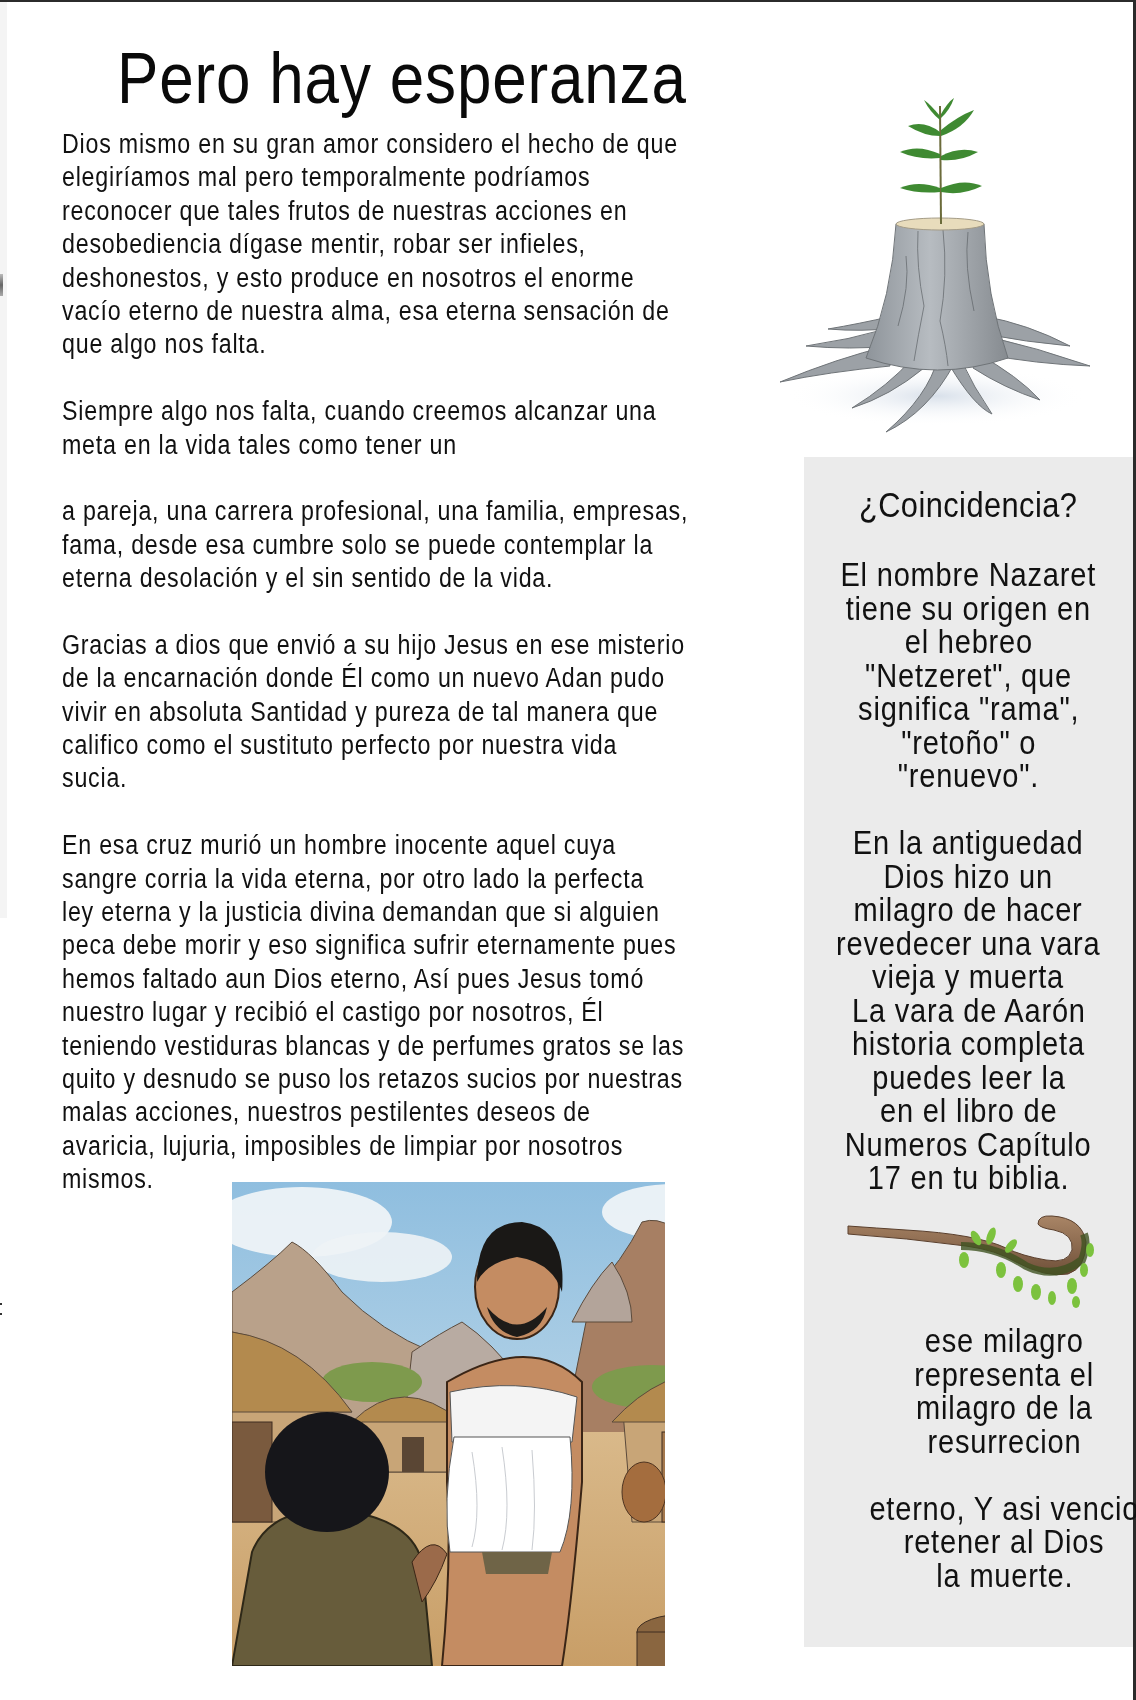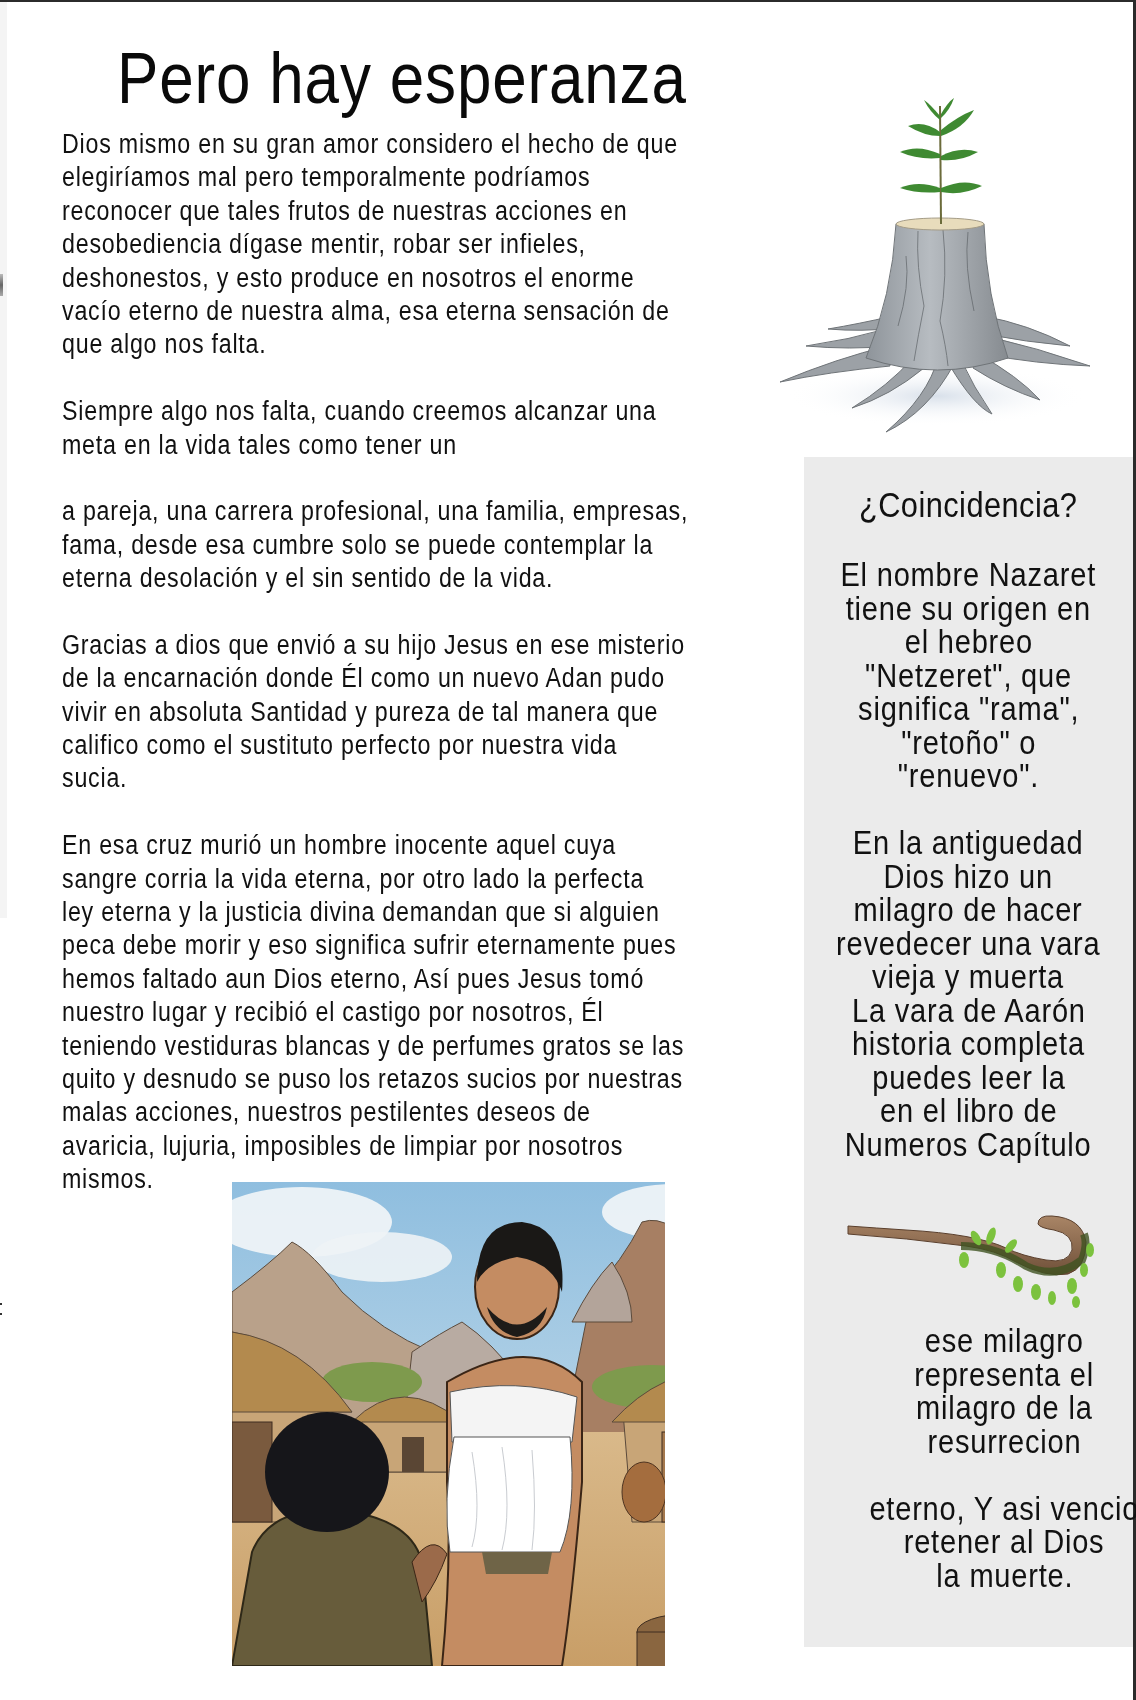--- a/index.html
+++ b/index.html
@@ -146,20 +146,21 @@
   <span class="sb-line"><span>En la antiguedad</span></span>
   <span class="sb-line"><span>Dios hizo un</span></span>
   <span class="sb-line"><span>milagro de hacer</span></span>
   <span class="sb-line"><span>revedecer una vara</span></span>
   <span class="sb-line"><span>vieja y muerta</span></span>
   <span class="sb-line"><span>La vara de Aarón</span></span>
   <span class="sb-line"><span>historia completa</span></span>
   <span class="sb-line"><span>puedes leer la</span></span>
   <span class="sb-line"><span>en el libro de</span></span>
   <span class="sb-line"><span>Numeros Capítulo</span></span>
+  <span class="sb-line"><span>17 en tu biblia.</span></span>
 </div>
 
 <div class="staff">
   <svg width="260" height="108" viewBox="0 0 260 108" xmlns="http://www.w3.org/2000/svg">
     <defs>
       <linearGradient id="wood" x1="0" x2="0" y1="0" y2="1">
         <stop offset="0" stop-color="#a98566"></stop>
         <stop offset="1" stop-color="#6f5039"></stop>
       </linearGradient>
     </defs>

